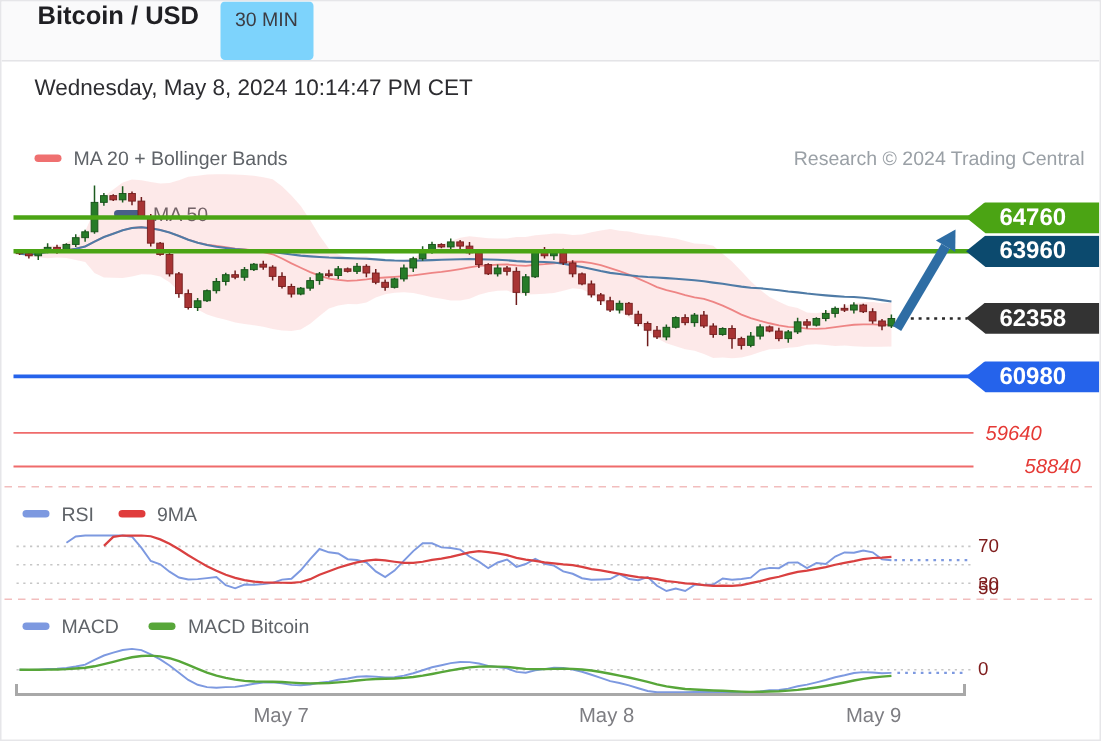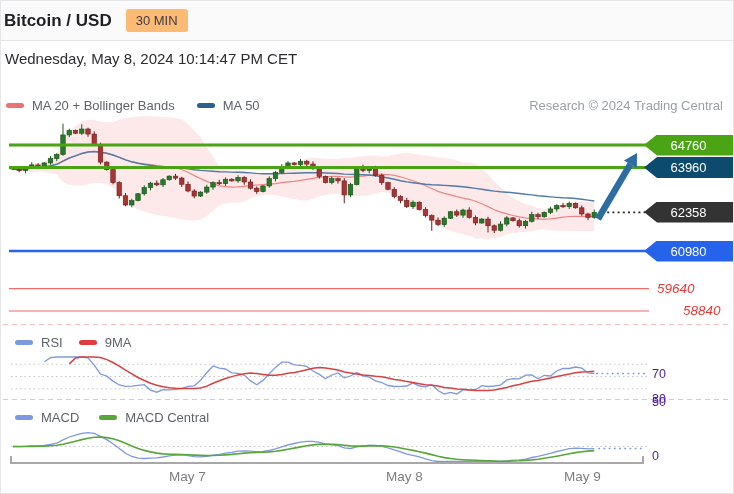--- a/index.html
+++ b/index.html
@@ -4,56 +4,56 @@
 <style>
   html,body{margin:0;padding:0;background:#fff;}
   #app{
     position:relative;width:734px;height:494px;overflow:hidden;
     background:#ffffff;border:1px solid #e6e6e9;box-sizing:border-box;
     font-family:"Liberation Sans",sans-serif;
   }
   .titlebar{
     position:absolute;top:0;left:0;width:100%;height:40px;
     background:#fafafb;border-bottom:1px solid #e4e4e7;
-    display:flex;align-items:center;padding-left:3px;box-sizing:border-box;gap:14px;
+    display:flex;padding-left:24px;box-sizing:border-box;gap:14px;
   }
   .title{font-size:17px;font-weight:700;color:#1f1f23;}
   .badge{
-    background:#fdba74;color:#3c3c43;font-size:13px;
+    background:#7dd3fc;color:#3c3c43;font-size:13px;
     padding:4px 10px;border-radius:3px;
   }
-  .datetime{position:absolute;top:49px;left:4px;font-size:15px;color:#2d2d31;}
+  .datetime{position:absolute;top:49px;left:22px;font-size:15px;color:#2d2d31;}
   .legend-row{position:absolute;display:flex;align-items:center;gap:22px;}
   .legend-item{display:flex;align-items:center;gap:8px;}
   .swatch{width:18px;height:5px;border-radius:2.5px;display:inline-block;}
   .legend-label{font-size:13px;color:#5f6368;}
   .attribution{position:absolute;top:97px;right:10px;font-size:13px;color:#9aa0a6;}
   .price-tag{
     position:absolute;right:0;width:89px;height:21px;line-height:21px;
-    color:#fff;font-size:13px;font-weight:400;text-align:center;
+    color:#fff;font-size:16px;font-weight:700;text-align:center;
     clip-path:polygon(13px 0,100% 0,100% 100%,13px 100%,0 50%);
   }
   .level-text{position:absolute;left:656px;font-size:13.5px;color:#e53935;font-style:italic;}
-  .axis-val{position:absolute;left:651px;font-size:12.5px;color:#4c1d95;margin-top:10px;}
+  .axis-val{position:absolute;left:651px;font-size:12.5px;color:#7f1d1d;}
   .xtick{position:absolute;width:70px;font-size:13.5px;color:#7d7d82;top:468px;}
   #chart-svg{position:absolute;top:0;left:0;}
 </style>
 </head>
 <body>
 
 <div id="app">
 
   <div class="titlebar">
     <span class="title">Bitcoin / USD</span>
     <span class="badge">30 MIN</span>
   </div>
 
   <div class="datetime">Wednesday, May 8, 2024 10:14:47 PM CET</div>
 
-  <div class="legend-row" style="top:97px;left:5px;">
+  <div class="legend-row" style="top:97px;left:22px;flex-direction:column;">
     <span class="legend-item">
       <span class="swatch" style="background: rgb(239, 112, 112);"></span>
       <span class="legend-label">MA 20 + Bollinger Bands</span>
     </span>
     <span class="legend-item">
       <span class="swatch" style="background: rgb(45, 95, 143);"></span>
       <span class="legend-label">MA 50</span>
     </span>
   </div>
 
@@ -70,21 +70,21 @@
     </span>
   </div>
 
   <div class="legend-row" style="top:409px;left:14px;gap:20px;">
     <span class="legend-item">
       <span class="swatch" style="background: rgb(125, 153, 224);"></span>
       <span class="legend-label">MACD</span>
     </span>
     <span class="legend-item">
       <span class="swatch" style="background: rgb(87, 166, 57);"></span>
-      <span class="legend-label">MACD Central</span>
+      <span class="legend-label">MACD Bitcoin</span>
     </span>
   </div>
 
   <svg id="chart-svg" width="734" height="494">
       <defs>
         <clipPath id="priceClip">
           <rect x="4" y="112" width="646" height="208"></rect>
         </clipPath>
       </defs>
       <g clip-path="url(#priceClip)">

